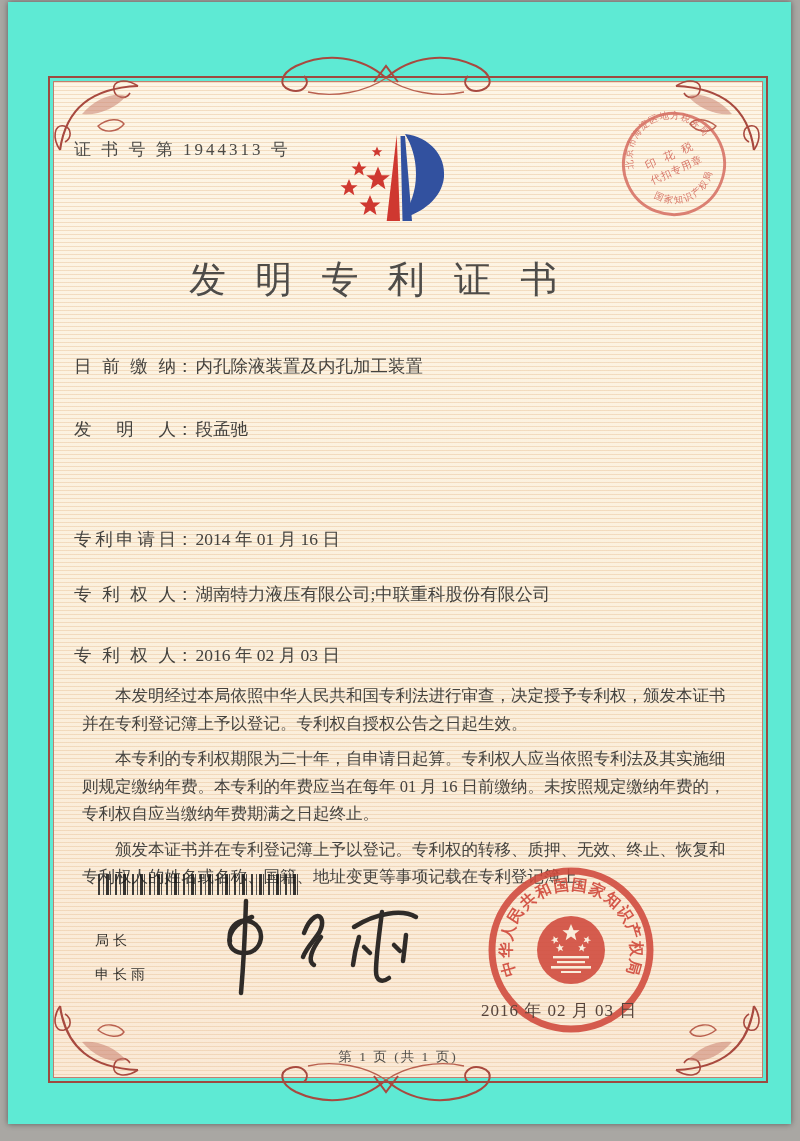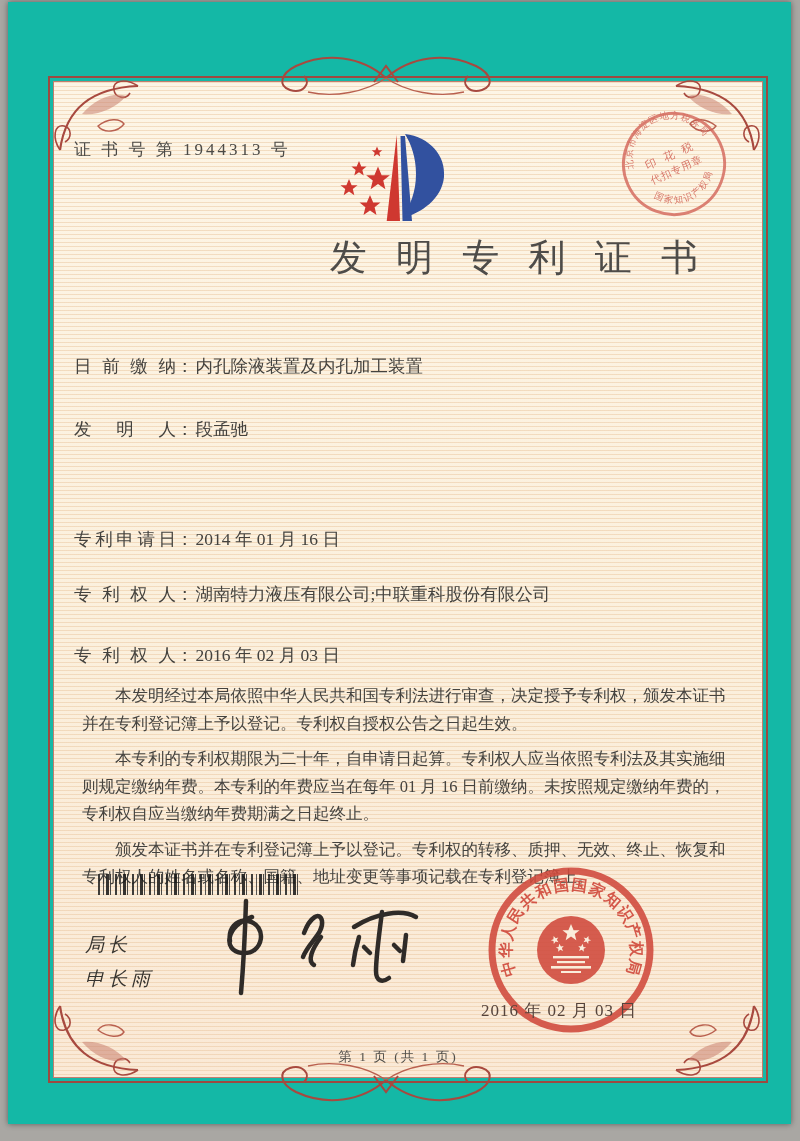--- a/index.html
+++ b/index.html
@@ -1,38 +1,38 @@
 <!DOCTYPE html>
 <html><head>
 <meta charset="utf-8">
 <style>
   html,body{margin:0;padding:0;background:#a9a7a3;font-family:"Liberation Serif","DejaVu Serif",serif;}
   .canvas{position:relative;width:800px;height:1141px;background:#a9a7a3;overflow:hidden;}
-  .paper{position:absolute;left:8px;top:2px;right:9px;bottom:17px;background:#14b8a6;box-shadow:0 0 6px rgba(0,0,0,.45);}
+  .paper{position:absolute;left:8px;top:2px;right:9px;bottom:17px;background:#5eead4;box-shadow:0 0 6px rgba(0,0,0,.45);}
   .frame-outer{position:absolute;left:40px;top:74px;width:716px;height:1003px;border:2px solid #9d4a40;}
   .frame-inner{position:absolute;left:3px;top:3px;right:3px;bottom:3px;border:1px solid #c27e6e;
     background:
       repeating-linear-gradient(180deg, rgba(233,196,156,.50) 0 1px, rgba(253,244,227,0) 1px 4px),
       linear-gradient(180deg,#fdf5e6 0%,#fbf0dd 55%,#fae9d6 100%);}
   .ornament{position:absolute;color:#a8493f;}
   .abs{position:absolute;}
   .cert-no{left:66px;top:136px;font-size:17px;letter-spacing:3px;color:#4c4a46;}
-  .title{left:40px;top:231px;width:660px;text-align:right;font-size:37px;color:#4e4c49;letter-spacing:10px;font-weight:500;font-family:Liberation Serif, serif;}
+  .title{left:40px;top:253px;width:660px;text-align:center;font-size:37px;color:#4e4c49;letter-spacing:10px;font-weight:500;font-family:Liberation Serif, serif;}
   .field-row{left:66px;height:26px;font-size:17.5px;color:#44423e;white-space:nowrap;}
   .field-label{display:inline-block;width:102px;text-align:justify;text-align-last:justify;vertical-align:bottom;}
   .field-colon{display:inline-block;margin-right:2px;}
   .paras{left:66px;top:672px;width:670px;font-size:16.5px;line-height:27.5px;color:#45433f;}
   .paras p{margin:8px;text-indent:2em;}
   .barcode{left:90px;top:872px;width:200px;height:21px;opacity:.85;
     background:repeating-linear-gradient(90deg,
       #1e1e1e 0 2px,transparent 2px 5px,
       #3a3a3a 5px 6px,transparent 6px 8px,
       #141414 8px 11px,transparent 11px 12px,
       #2d2d2d 12px 13px,transparent 13px 17px);}
-  .officer{left:77px;font-size:19px;color:#37342f;letter-spacing:4px;font-family:"Liberation Sans","DejaVu Sans",sans-serif;font-style:italic;}
+  .officer{left:87px;font-size:14px;color:#37342f;letter-spacing:4px;font-family:"Liberation Sans","DejaVu Sans",sans-serif;}
   .seal-date{left:473px;top:997px;font-size:17px;letter-spacing:1px;color:#56443c;z-index:4;}
   .footer{left:40px;top:1046px;width:700px;text-align:center;font-size:13.5px;letter-spacing:2px;color:#514f4a;}
   .stamp-wrap{left:598px;top:94px;width:136px;height:136px;transform:rotate(-24deg);opacity:.82;}
   svg{display:block;}
 </style>
 </head>
 <body>
 
 <div class="canvas">
   <div class="paper">

